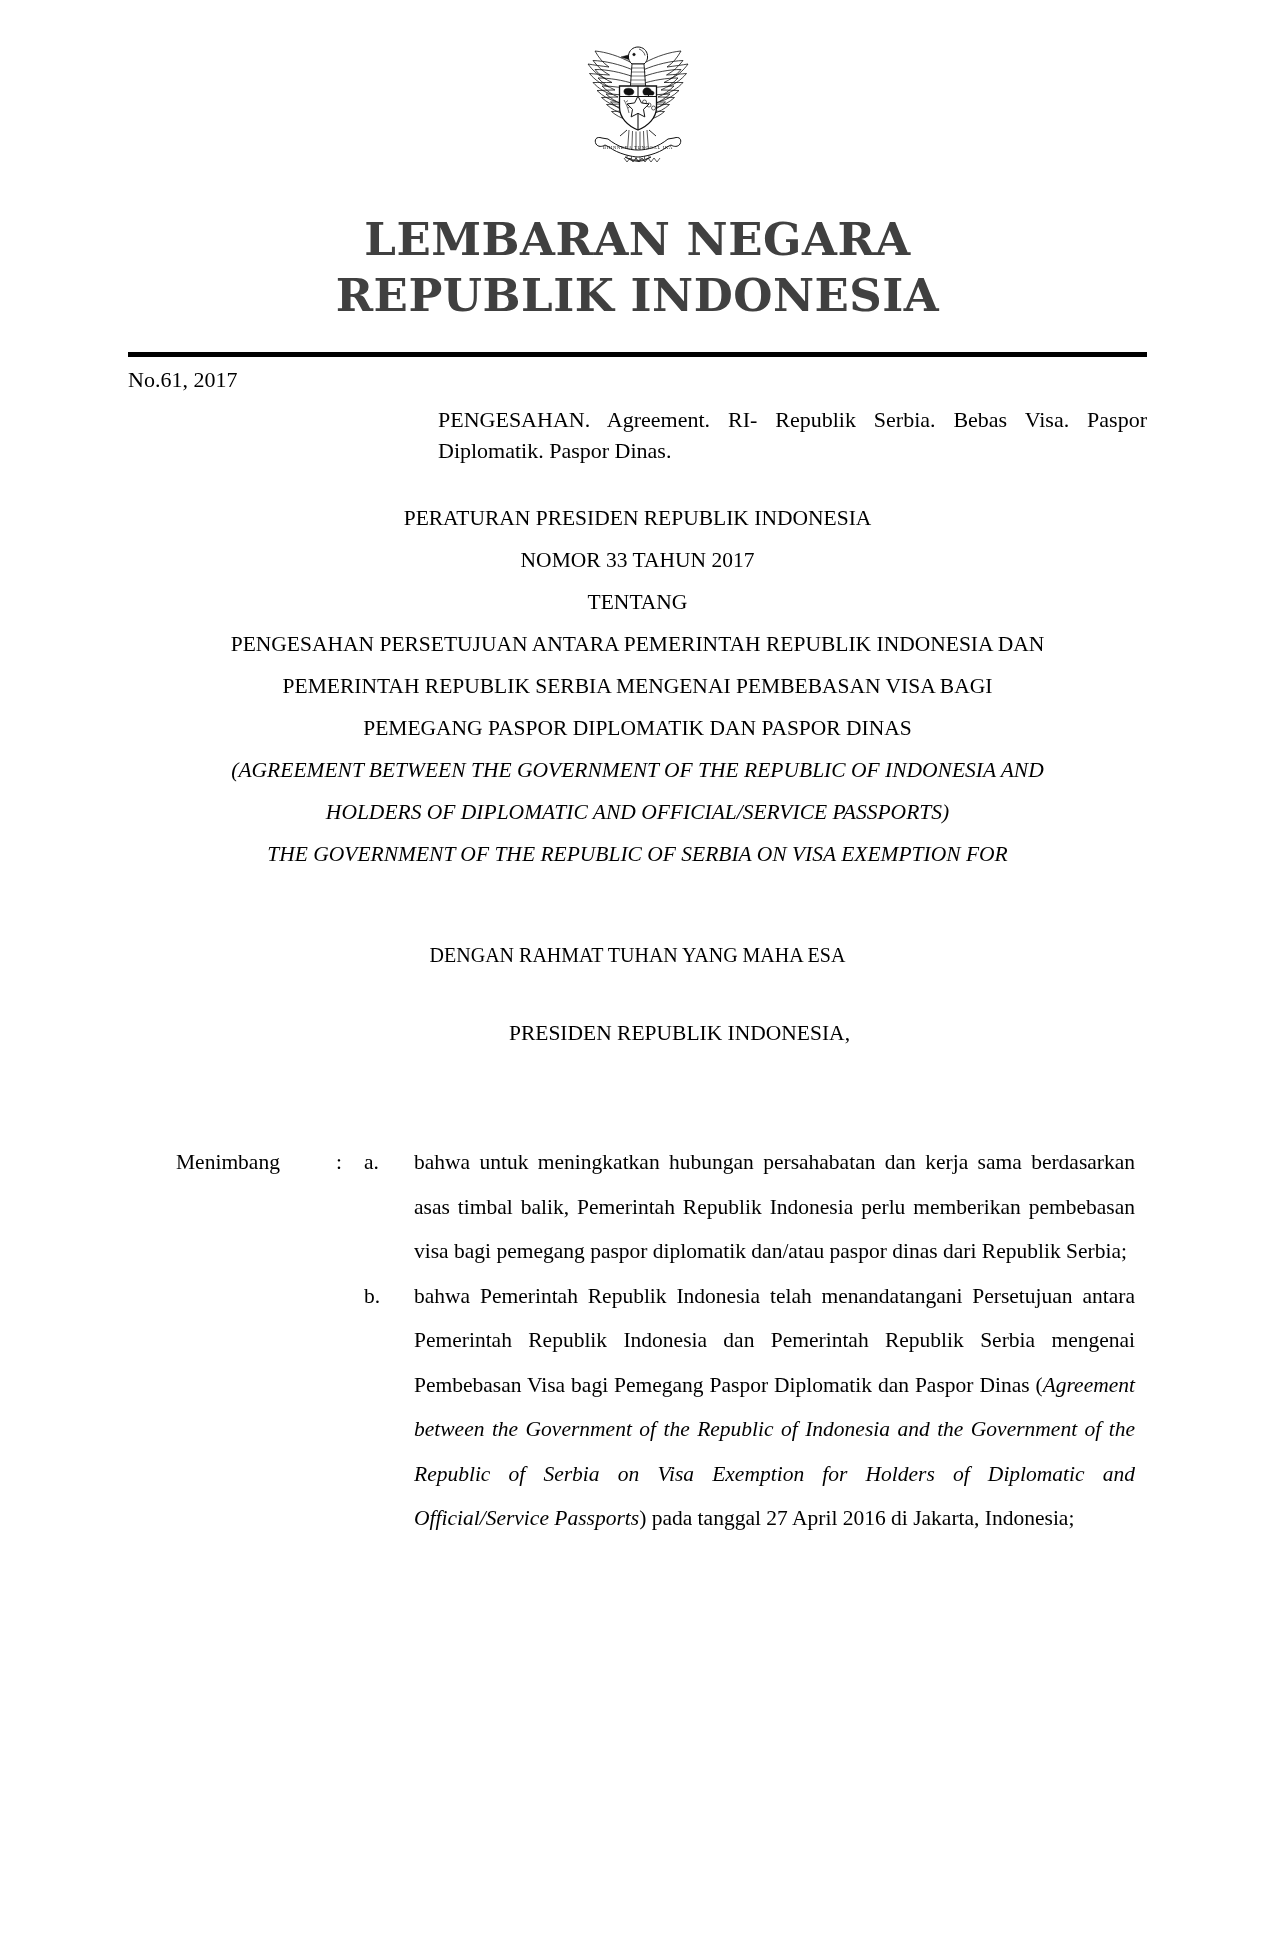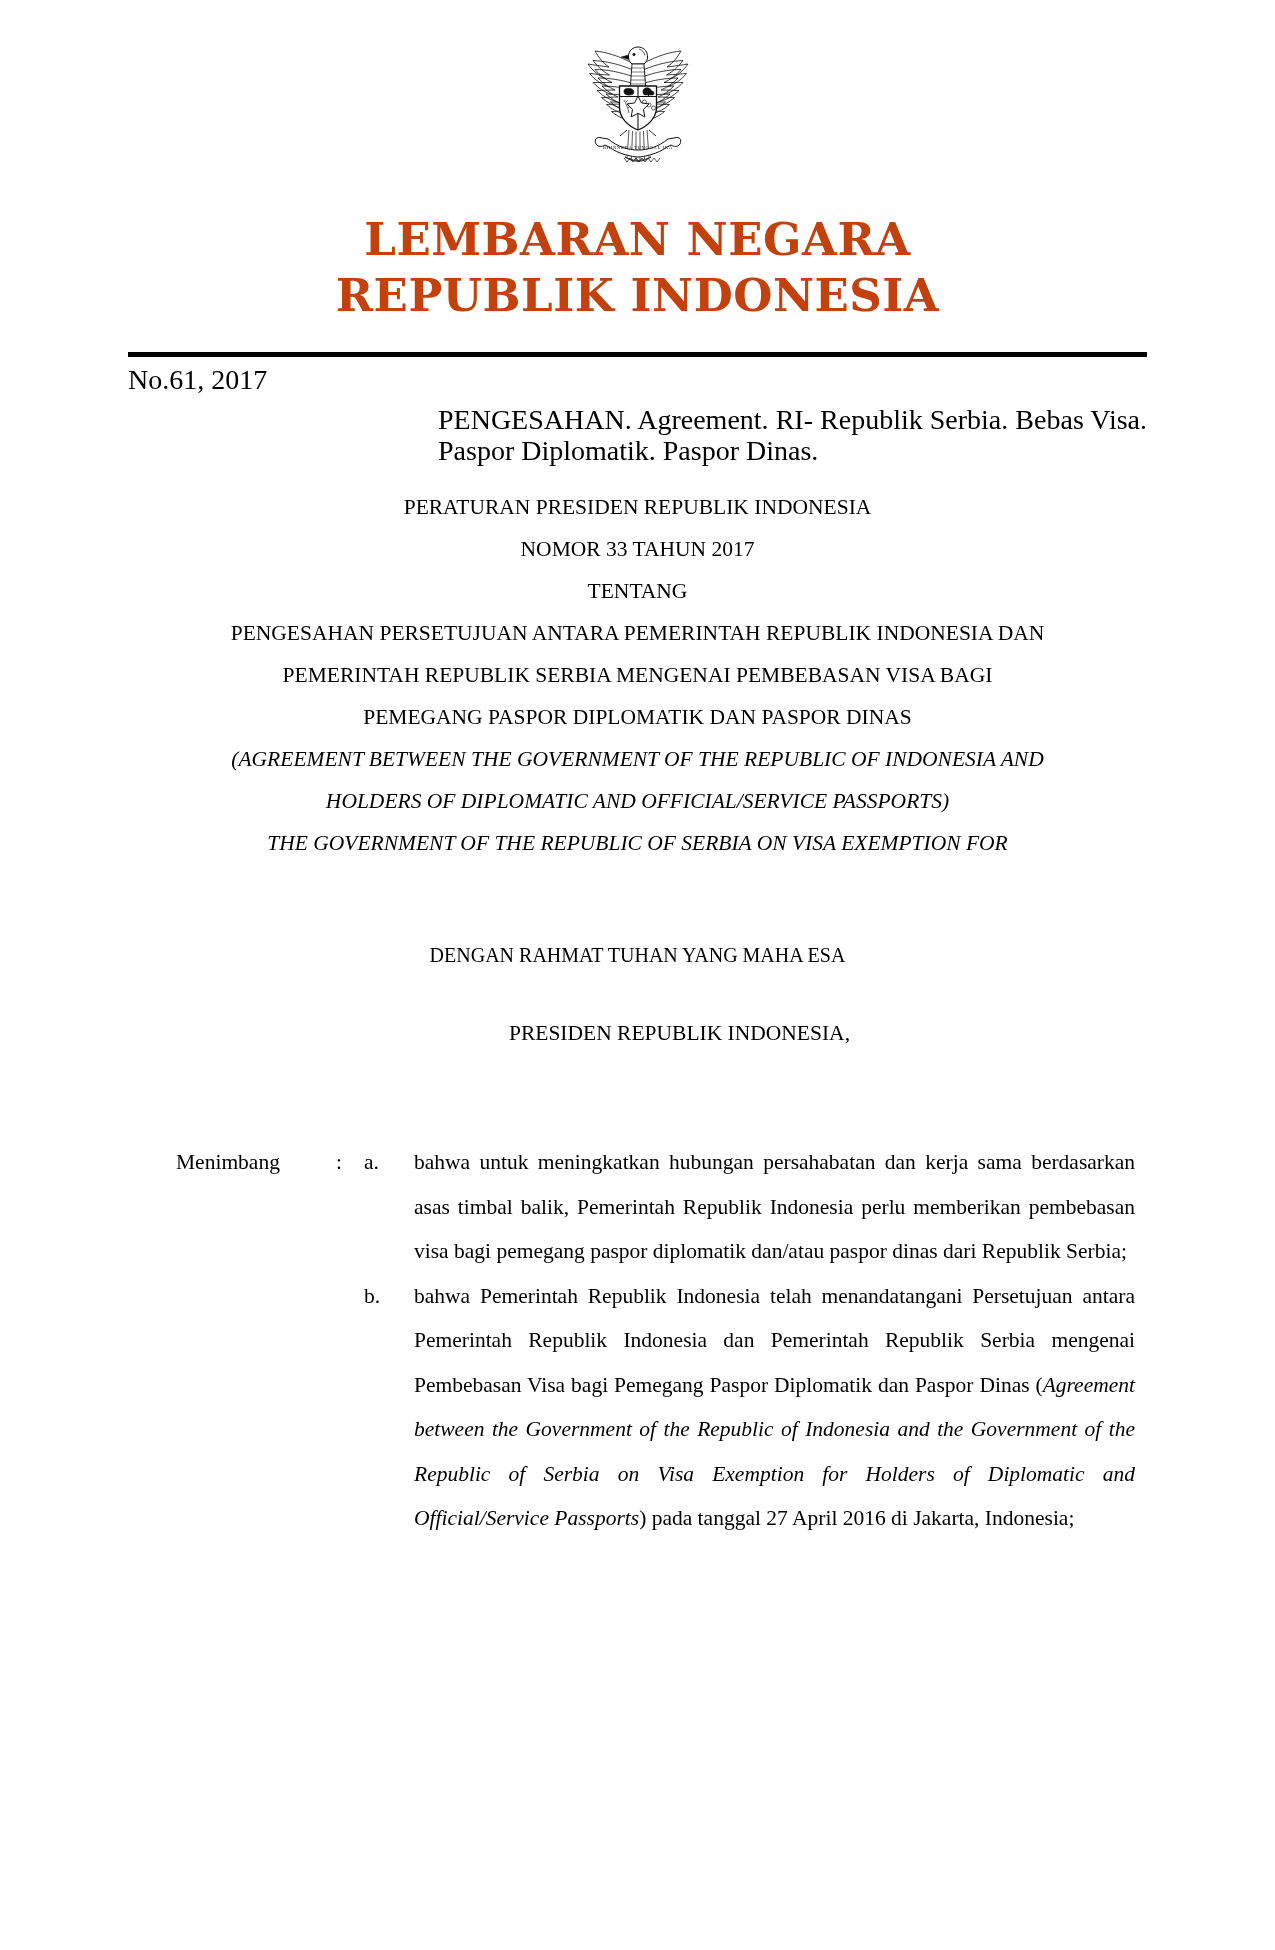--- a/index.html
+++ b/index.html
@@ -40,60 +40,60 @@
     left: 0;
     width: 100%;
     text-align: center;
   }
   .masthead-line {
     font-family: "DejaVu Serif", "Liberation Serif", serif;
     font-weight: 700;
     font-size: 45px;
     line-height: 56px;
     letter-spacing: 0.5px;
-    color: #c2410c;
+    color: #404040;
     white-space: nowrap;
   }
 
   .rule {
     position: absolute;
     top: 352px;
     left: 128px;
     width: 1019px;
     height: 5px;
     background: #000;
   }
 
   
   .meta-row {
     position: absolute;
     top: 364px;
     left: 128px;
     width: 1019px;
     display: flex;
     align-items: flex-start;
-    font-size: 28px;
+    font-size: 22px;
     line-height: 31px;
   }
   .meta-no {
     width: 310px;
     flex: 0 0 310px;
     white-space: nowrap;
   }
   .meta-subject {
     flex: 1 1 auto;
     text-align: justify;
     text-justify: inter-word;
     margin-top: 40px;
   }
 
   
   .title-block {
     position: absolute;
-    top: 486px;
+    top: 497px;
     left: 88px;
     width: 1099px;
     text-align: center;
   }
   .title-line {
     font-size: 21.5px;
     line-height: 42px;
     white-space: nowrap;
   }
   .title-line.en {

